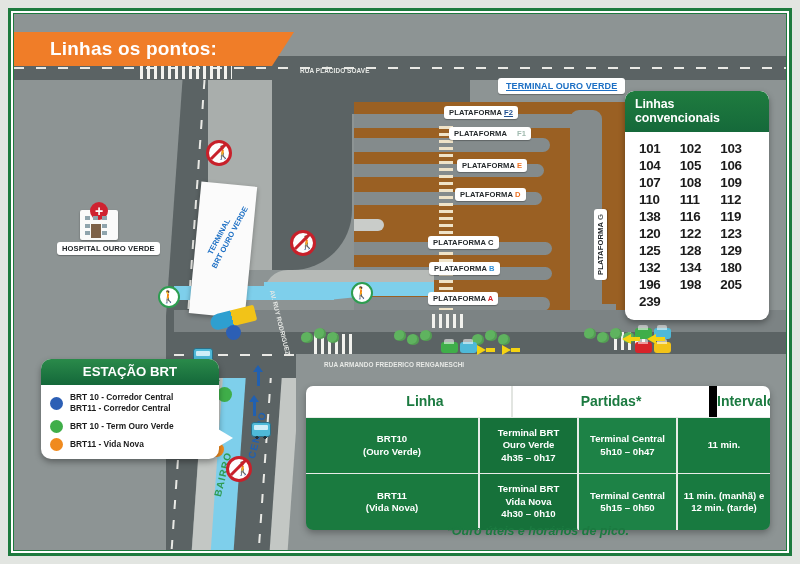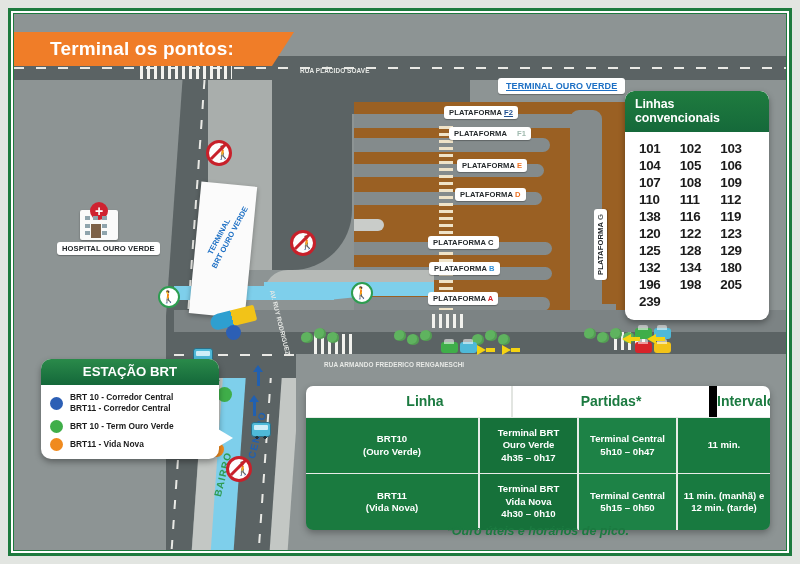--- a/index.html
+++ b/index.html
@@ -527,21 +527,21 @@
       <div class="yarrow" style="left:488px;top:331px;transform:rotate(180deg);"></div>
       <div class="yarrow-stem" style="left:497px;top:334px;width:9px;"></div>
       <div class="yarrow" style="left:608px;top:320px;"></div>
       <div class="yarrow-stem" style="left:617px;top:323px;width:9px;"></div>
       <div class="yarrow" style="left:633px;top:320px;"></div>
       <div class="yarrow-stem" style="left:642px;top:323px;width:9px;"></div>
 
     </div>
 
     <div class="banner">
-      <span>Terminal os pontos:</span>
+      <span>Linhas os pontos:</span>
     </div>
 
     <div class="panel-lines">
       <div class="panel-lines-head">Linhas convencionais</div>
       <div class="panel-lines-grid">
         <span>101</span>
         <span>102</span>
         <span>103</span>
         <span>104</span>
         <span>105</span>

